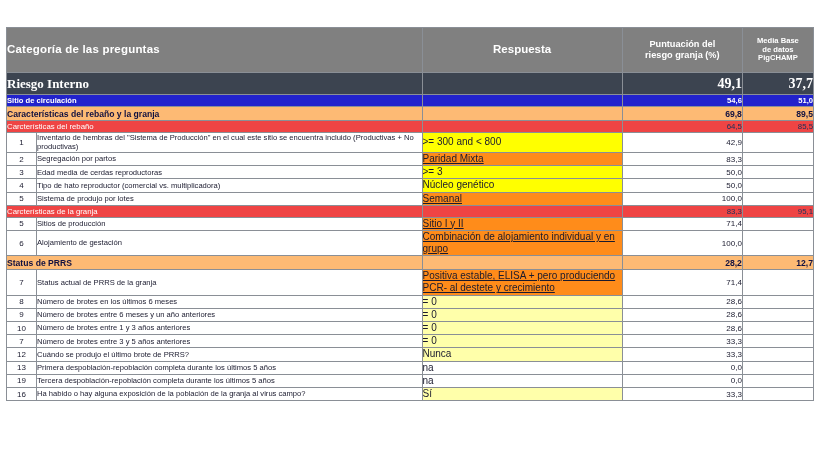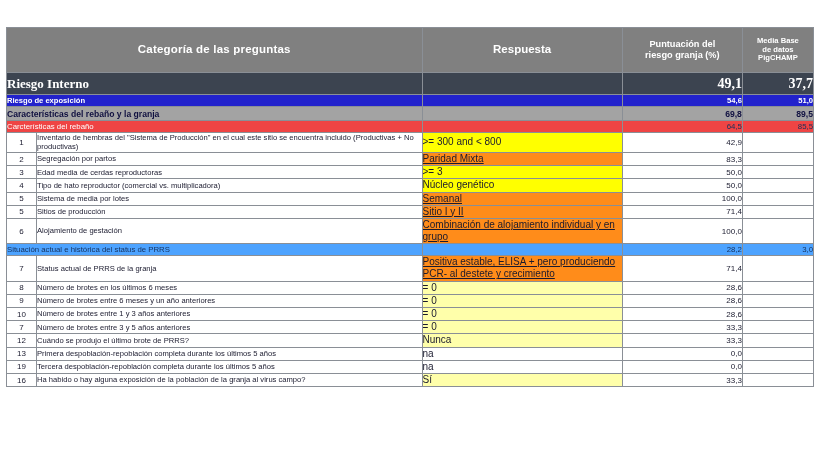--- a/index.html
+++ b/index.html
@@ -74,21 +74,21 @@
   thead td{
     background:#808080;
     color:#ffffff;
     font-weight:bold;
     text-align:center;
     border:1px solid #6e7378;
     height:44px;
     line-height:1.15;
   }
   td.h-cat{
-    text-align:center;
+    text-align:left;
     padding-left:6px;
     font-size:11.5px;
     letter-spacing:.2px;
   }
   td.h-resp{font-size:11.5px;}
   td.h-score{font-size:9.2px;}
   td.h-media{font-size:7.6px;}
 
   
   .band-title td{
@@ -115,21 +115,21 @@
     color:#ffffff;
     font-weight:bold;
     height:11px;
     font-size:7.6px;
     border-color:#2222cc;
   }
   .band-dark td.lbl{padding-left:6px;}
   .band-dark td.val{text-align:right;padding-right:5px;}
 
   .band-mid td{
-    background:#a3a3a3;
+    background:#fdba74;
     color:#101040;
     font-weight:bold;
     height:13px;
     font-size:8.6px;
     border-color:#2f6fb0;
   }
   .band-mid td.lbl{padding-left:6px;}
   .band-mid td.val{text-align:right;padding-right:5px;}
 
   .band-light td{
@@ -230,21 +230,21 @@
     </tr>
   </thead>
   <tbody id="tbody">
       <tr class="band-title">
         <td class="lbl" colspan="2">Riesgo Interno</td>
         <td class="ans"></td>
         <td class="val">49,1</td>
         <td class="val">37,7</td>
       </tr>
       <tr class="band-dark">
-        <td class="lbl" colspan="2">Riesgo de exposición</td>
+        <td class="lbl" colspan="2">Sitio de circulación</td>
         <td class="ans"></td>
         <td class="val">54,6</td>
         <td class="val">51,0</td>
       </tr>
       <tr class="band-mid">
         <td class="lbl" colspan="2">Características del rebaño y la granja</td>
         <td class="ans"></td>
         <td class="val">69,8</td>
         <td class="val">89,5</td>
       </tr>
@@ -277,44 +277,50 @@
       </tr>
       <tr class="q">
         <td class="num">4</td>
         <td class="q">Tipo de hato reproductor (comercial vs. multiplicadora)</td>
         <td class="a f-yellow">Núcleo genético</td>
         <td class="s">50,0</td>
         <td class="m"></td>
       </tr>
       <tr class="q">
         <td class="num">5</td>
-        <td class="q">Sistema de media por lotes</td>
+        <td class="q">Sistema de produjo por lotes</td>
         <td class="a f-orange">Semanal</td>
         <td class="s">100,0</td>
         <td class="m"></td>
+      </tr>
+      <tr class="band-light">
+        <td class="lbl" colspan="2">Carcterísticas de la granja</td>
+        <td class="ans"></td>
+        <td class="val">83,3</td>
+        <td class="val">95,1</td>
       </tr>
       <tr class="q">
         <td class="num">5</td>
         <td class="q">Sitios de producción</td>
         <td class="a f-orange">Sitio I y II</td>
         <td class="s">71,4</td>
         <td class="m"></td>
       </tr>
       <tr class="q">
         <td class="num tall">6</td>
         <td class="q tall">Alojamiento de gestación</td>
         <td class="a f-orange tall">Combinación de alojamiento individual y en grupo</td>
         <td class="s tall">100,0</td>
         <td class="m tall"></td>
       </tr>
-      <tr class="band-sub">
-        <td class="lbl" colspan="2">Situación actual e histórica del status de PRRS</td>
+      <tr class="band-mid">
+        <td class="lbl" colspan="2">Status de PRRS</td>
         <td class="ans"></td>
         <td class="val">28,2</td>
-        <td class="val">3,0</td>
+        <td class="val">12,7</td>
       </tr>
       <tr class="q">
         <td class="num tall">7</td>
         <td class="q tall">Status actual de PRRS de la granja</td>
         <td class="a f-orange tall">Positiva estable, ELISA + pero produciendo PCR- al destete y crecimiento</td>
         <td class="s tall">71,4</td>
         <td class="m tall"></td>
       </tr>
       <tr class="q">
         <td class="num">8</td>

